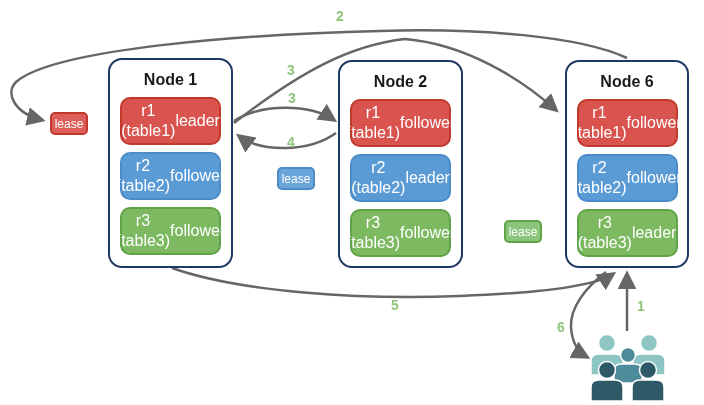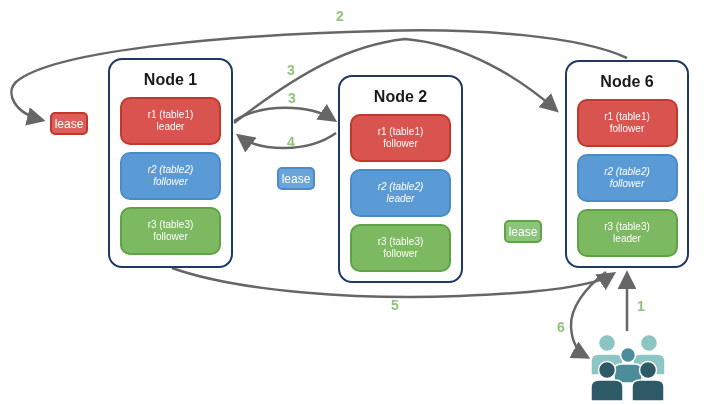--- a/index.html
+++ b/index.html
@@ -21,26 +21,26 @@
     position:absolute; width:125px; height:208px;
     background:#ffffff; border:2px solid var(--nodeBorder);
     border-radius:14px; box-sizing:border-box;
   }
   .node-title {
     text-align:center; font-weight:bold; font-size:16px; color:#1a1a1a;
     margin-top:11px; margin-bottom:8px;
   }
   .replica {
     width:101px; height:48px; margin:0 auto 7px auto;
-    border-radius:10px; color:#ffffff; font-size:10px; line-height:1.25;
-    display:flex; flex-direction:column; align-items:center; justify-content:center;
+    border-radius:10px; color:#ffffff; font-size:16px; line-height:1.25;
+    display:flex; flex-direction:row; align-items:center; justify-content:center;
     box-sizing:border-box; text-align:center;
   }
   .replica.red   { background:var(--red);   border:2px solid var(--redBorder); }
-  .replica.blue  { background:var(--blue);  border:2px solid var(--blueBorder);font-style:italic; }
+  .replica.blue  { background:var(--blue);  border:2px solid var(--blueBorder); }
   .replica.green { background:var(--green); border:2px solid var(--greenBorder); }
   .lease {
     position:absolute; width:38px; height:23px; border-radius:5px;
     color:#ffffff; font-size:12px; display:flex; align-items:center; justify-content:center;
     box-sizing:border-box;
   }
   .lease.red   { background:#dd5f5b; border:2px solid var(--redBorder); }
   .lease.blue  { background:#6aa5da; border:2px solid var(--blueBorder); }
   .lease.green { background:#8bc57c; border:2px solid var(--greenBorder); }
   .step-label {
@@ -77,21 +77,21 @@
     <div class="replica blue">
       <span>r2 (table2)</span>
       <span>follower</span>
     </div>
     <div class="replica green">
       <span>r3 (table3)</span>
       <span>follower</span>
     </div>
   </div>
 
-  <div class="node" style="left:338px; top:60px;margin-top:15px;">
+  <div class="node" style="left:338px; top:60px;">
     <div class="node-title">Node 2</div>
     <div class="replica red">
       <span>r1 (table1)</span>
       <span>follower</span>
     </div>
     <div class="replica blue">
       <span>r2 (table2)</span>
       <span>leader</span>
     </div>
     <div class="replica green">

